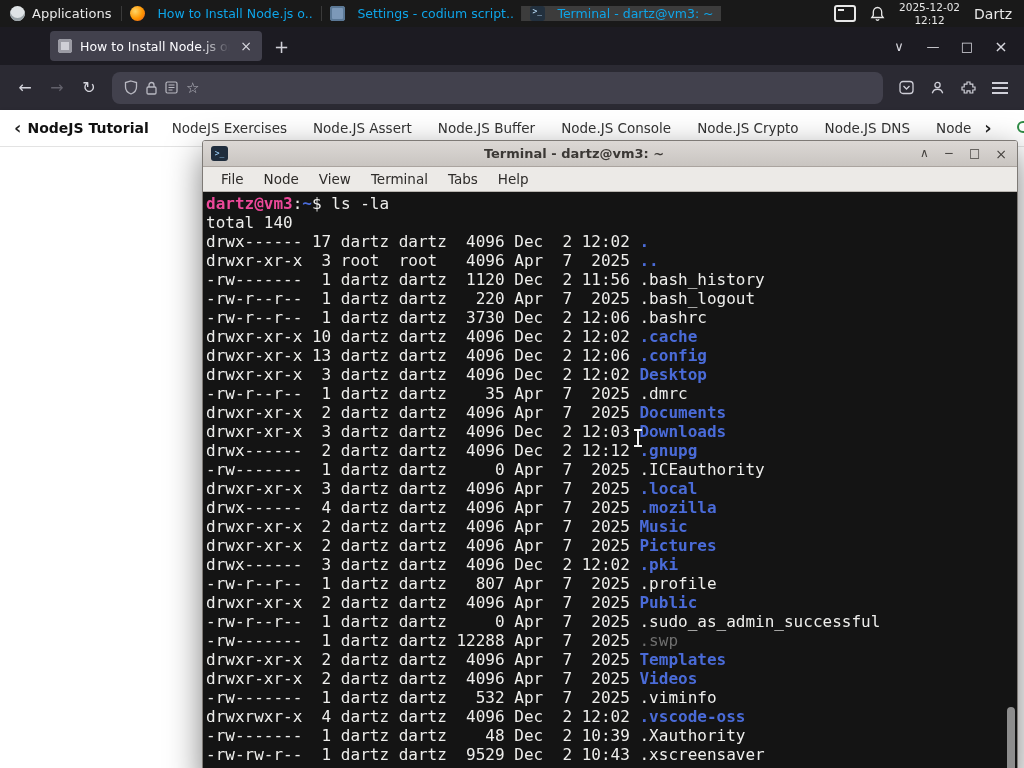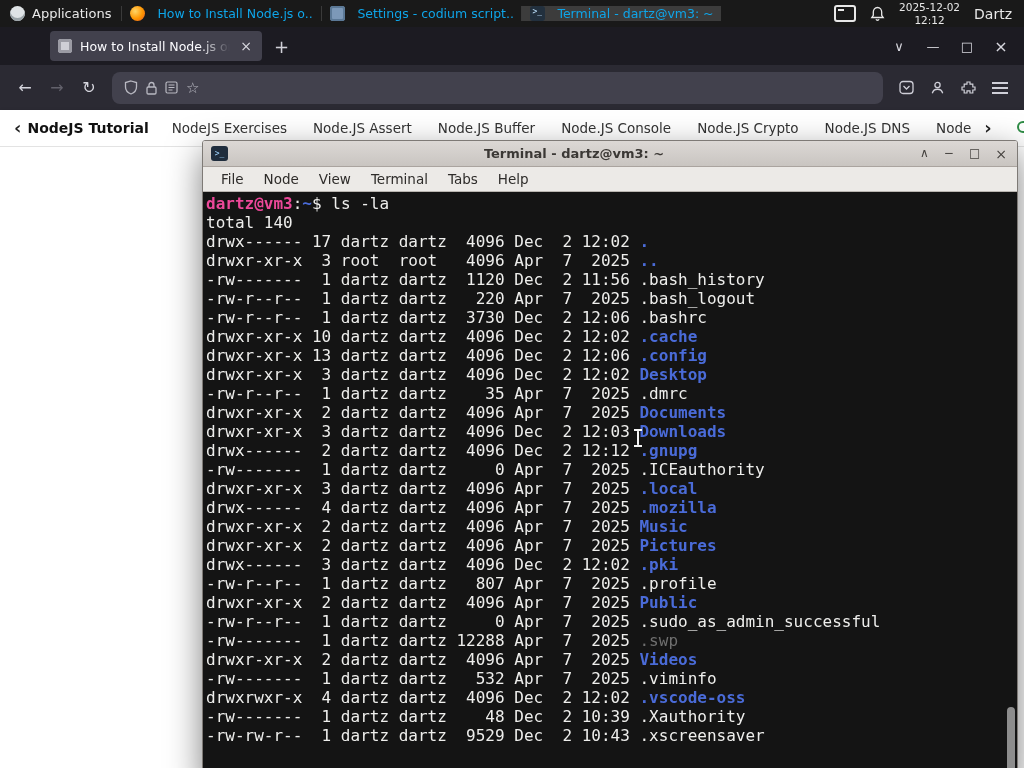--- a/index.html
+++ b/index.html
@@ -286,20 +286,21 @@
           <div class="tline"><span>-rw-------  1 dartz dartz     0 Apr  7  2025 </span><span class="file">.ICEauthority</span></div>
           <div class="tline"><span>drwxr-xr-x  3 dartz dartz  4096 Apr  7  2025 </span><span class="dir">.local</span></div>
           <div class="tline"><span>drwx------  4 dartz dartz  4096 Apr  7  2025 </span><span class="dir">.mozilla</span></div>
           <div class="tline"><span>drwxr-xr-x  2 dartz dartz  4096 Apr  7  2025 </span><span class="dir">Music</span></div>
           <div class="tline"><span>drwxr-xr-x  2 dartz dartz  4096 Apr  7  2025 </span><span class="dir">Pictures</span></div>
           <div class="tline"><span>drwx------  3 dartz dartz  4096 Dec  2 12:02 </span><span class="dir">.pki</span></div>
           <div class="tline"><span>-rw-r--r--  1 dartz dartz   807 Apr  7  2025 </span><span class="file">.profile</span></div>
           <div class="tline"><span>drwxr-xr-x  2 dartz dartz  4096 Apr  7  2025 </span><span class="dir">Public</span></div>
           <div class="tline"><span>-rw-r--r--  1 dartz dartz     0 Apr  7  2025 </span><span class="file">.sudo_as_admin_successful</span></div>
           <div class="tline"><span>-rw-------  1 dartz dartz 12288 Apr  7  2025 </span><span class="dim">.swp</span></div>
+          <div class="tline"><span>drwxr-xr-x  2 dartz dartz  4096 Apr  7  2025 </span><span class="dir">Templates</span></div>
           <div class="tline"><span>drwxr-xr-x  2 dartz dartz  4096 Apr  7  2025 </span><span class="dir">Videos</span></div>
           <div class="tline"><span>-rw-------  1 dartz dartz   532 Apr  7  2025 </span><span class="file">.viminfo</span></div>
           <div class="tline"><span>drwxrwxr-x  4 dartz dartz  4096 Dec  2 12:02 </span><span class="dir">.vscode-oss</span></div>
           <div class="tline"><span>-rw-------  1 dartz dartz    48 Dec  2 10:39 </span><span class="file">.Xauthority</span></div>
           <div class="tline"><span>-rw-rw-r--  1 dartz dartz  9529 Dec  2 10:43 </span><span class="file">.xscreensaver</span></div>
         </div>
       <div class="t-scroll-thumb"></div>
     </div>
   </div>
 

